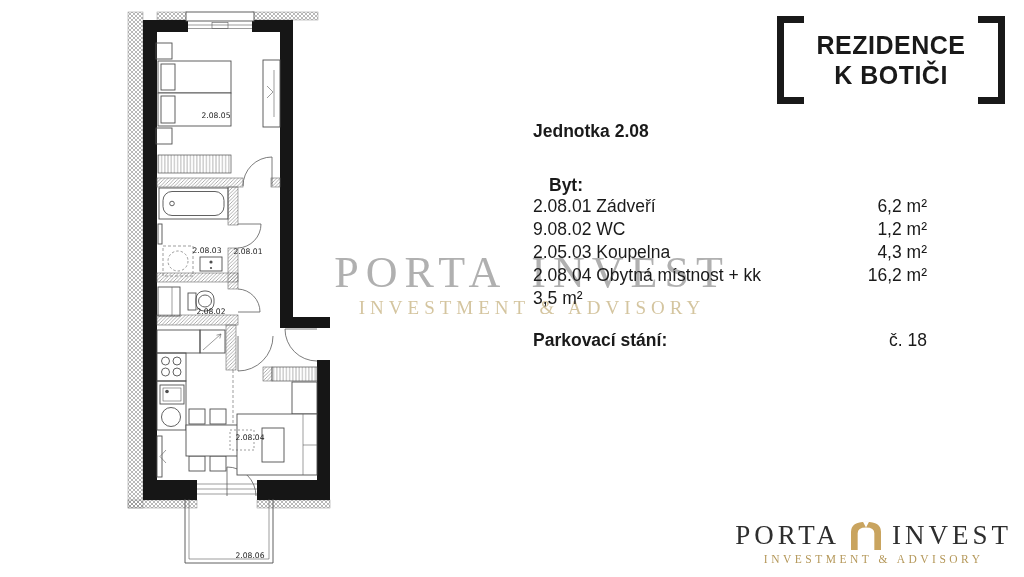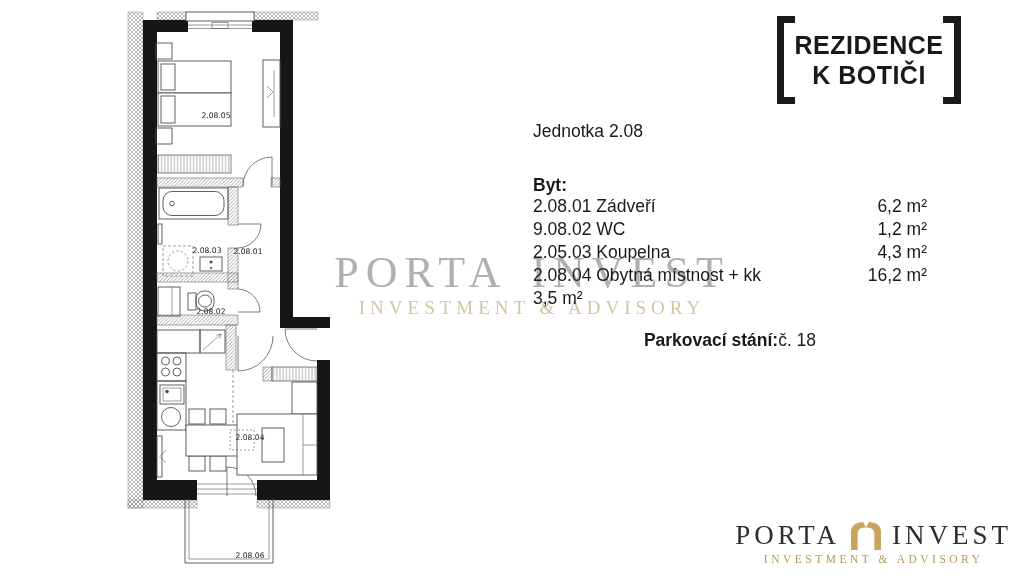--- a/index.html
+++ b/index.html
@@ -10,39 +10,39 @@
   .w{fill:#161616;}
   .f{fill:none;stroke:#4f4f4f;stroke-width:0.9;}
   .ff{fill:#ffffff;stroke:#4f4f4f;stroke-width:0.9;}
   .hx{fill:url(#hx);stroke:#8f8f8f;stroke-width:0.5;}
   .hd{fill:url(#hd);stroke:#6b6b6b;stroke-width:0.6;}
   .vs{fill:url(#vs);stroke:#4f4f4f;stroke-width:0.7;}
   .door{fill:none;stroke:#5a5a5a;stroke-width:0.8;}
   .thin{fill:none;stroke:#5a5a5a;stroke-width:0.6;}
   text.pl{font-family:"DejaVu Sans",sans-serif;font-size:7.6px;fill:#1c1c1c;text-anchor:middle;}
   
-  .brand-top{position:absolute;left:777px;top:15px;width:184px;height:90px;display:flex;
+  .brand-top{position:absolute;left:777px;top:15px;width:228px;height:90px;display:flex;
              justify-content:space-between;align-items:center;}
   .bracket{width:20px;height:74px;border:7px solid #191919;}
   .bracket.left{border-right:none;}
   .bracket.right{border-left:none;}
   .brand-top-text{flex:1;text-align:center;font-weight:800;font-size:25px;line-height:30px;
                   letter-spacing:.5px;color:#191919;white-space:nowrap;}
   
   .watermark{position:absolute;left:348px;top:249px;width:368px;text-align:center;z-index:0;opacity:.85;}
   .wm-main{display:flex;align-items:center;justify-content:center;gap:12px;
            font-family:"Liberation Serif",serif;font-size:44px;line-height:48px;
            letter-spacing:7px;color:#a3a3a3;}
   .wm-sub{font-family:"Liberation Serif",serif;font-size:19px;letter-spacing:5px;color:#cdbb8f;margin-top:0px;}
   
   .unit-info{position:absolute;left:533px;top:121px;width:394px;z-index:1;font-size:17.5px;}
-  .unit-title{font-weight:400;line-height:20px;}
-  .byt-label{font-weight:700;line-height:20px;margin-top:34px;}
+  .unit-title{font-weight:700;line-height:20px;}
+  .byt-label{font-weight:700;line-height:20px;margin-top:34px;margin-left:16px;}
   .rrow{display:flex;justify-content:space-between;line-height:23px;}
-  .parking-row{display:flex;justify-content:center;line-height:23px;margin-top:19px;}
+  .parking-row{display:flex;justify-content:space-between;line-height:23px;margin-top:19px;}
   .parking-row .plabel{font-weight:700;}
   
   .brand-bottom{position:absolute;right:12px;bottom:12px;text-align:center;z-index:1;}
   .bb-main{display:flex;align-items:center;justify-content:center;gap:9px;
            font-family:"Liberation Serif",serif;font-size:27px;line-height:30px;
            letter-spacing:4px;color:#2e2e2e;}
   .bb-sub{font-family:"Liberation Serif",serif;font-size:11.5px;letter-spacing:3.5px;
           color:#b5985a;margin-top:3px;}
 </style>
 </head>

